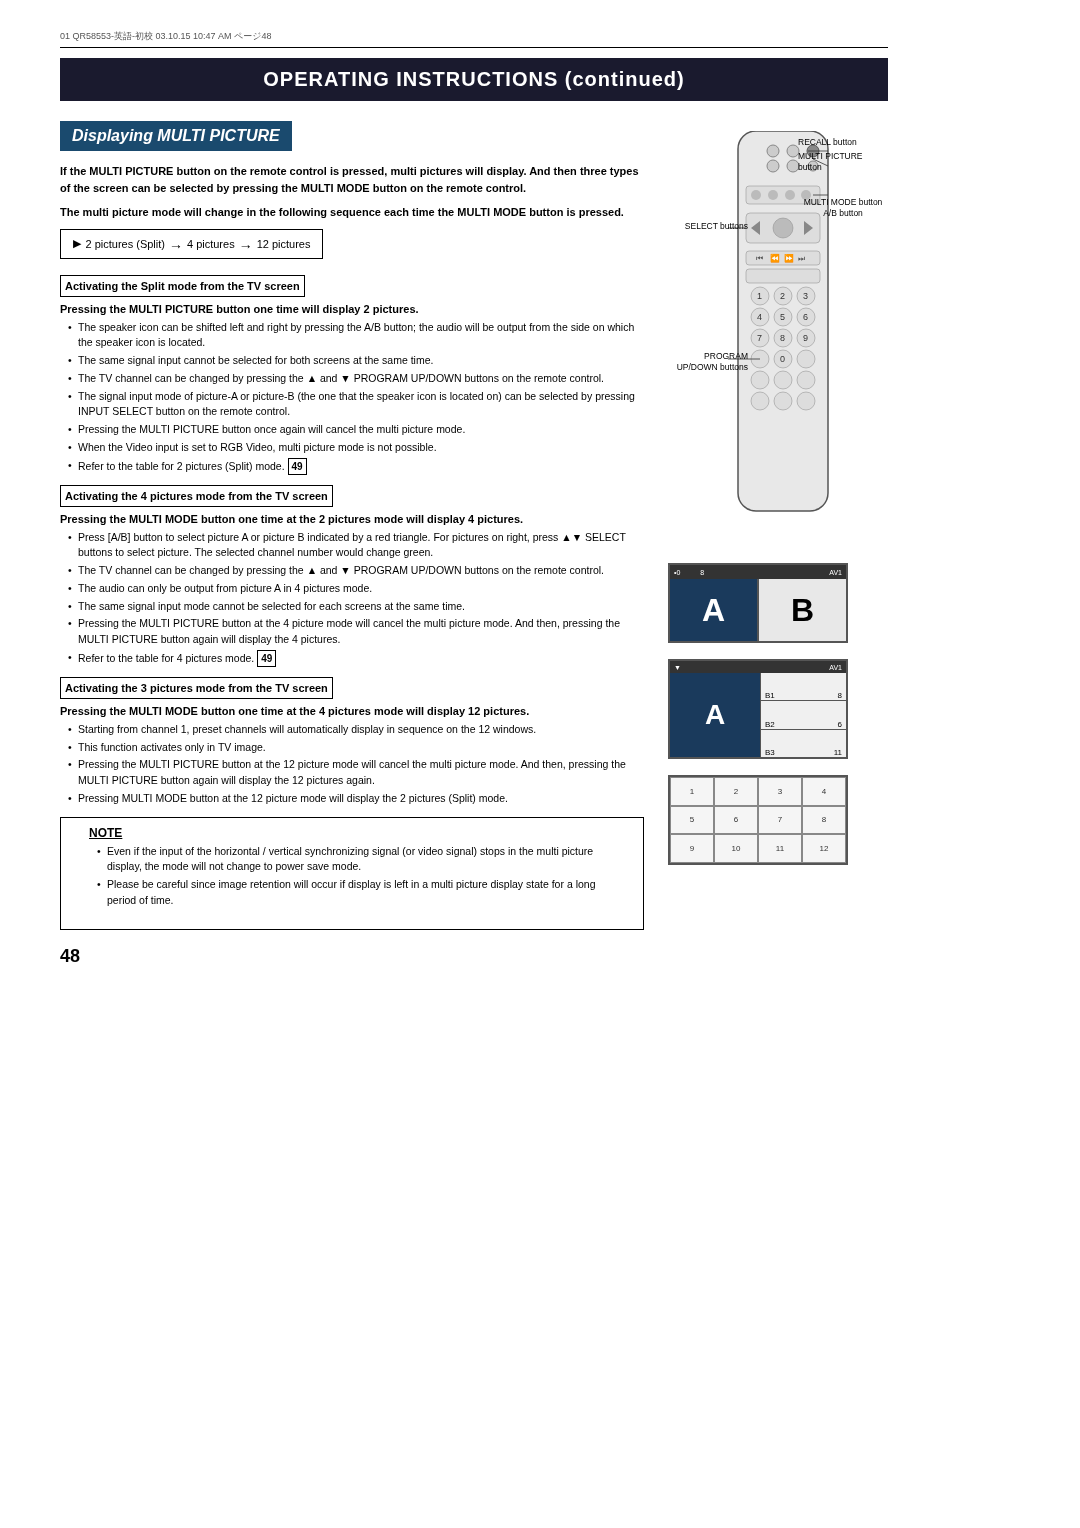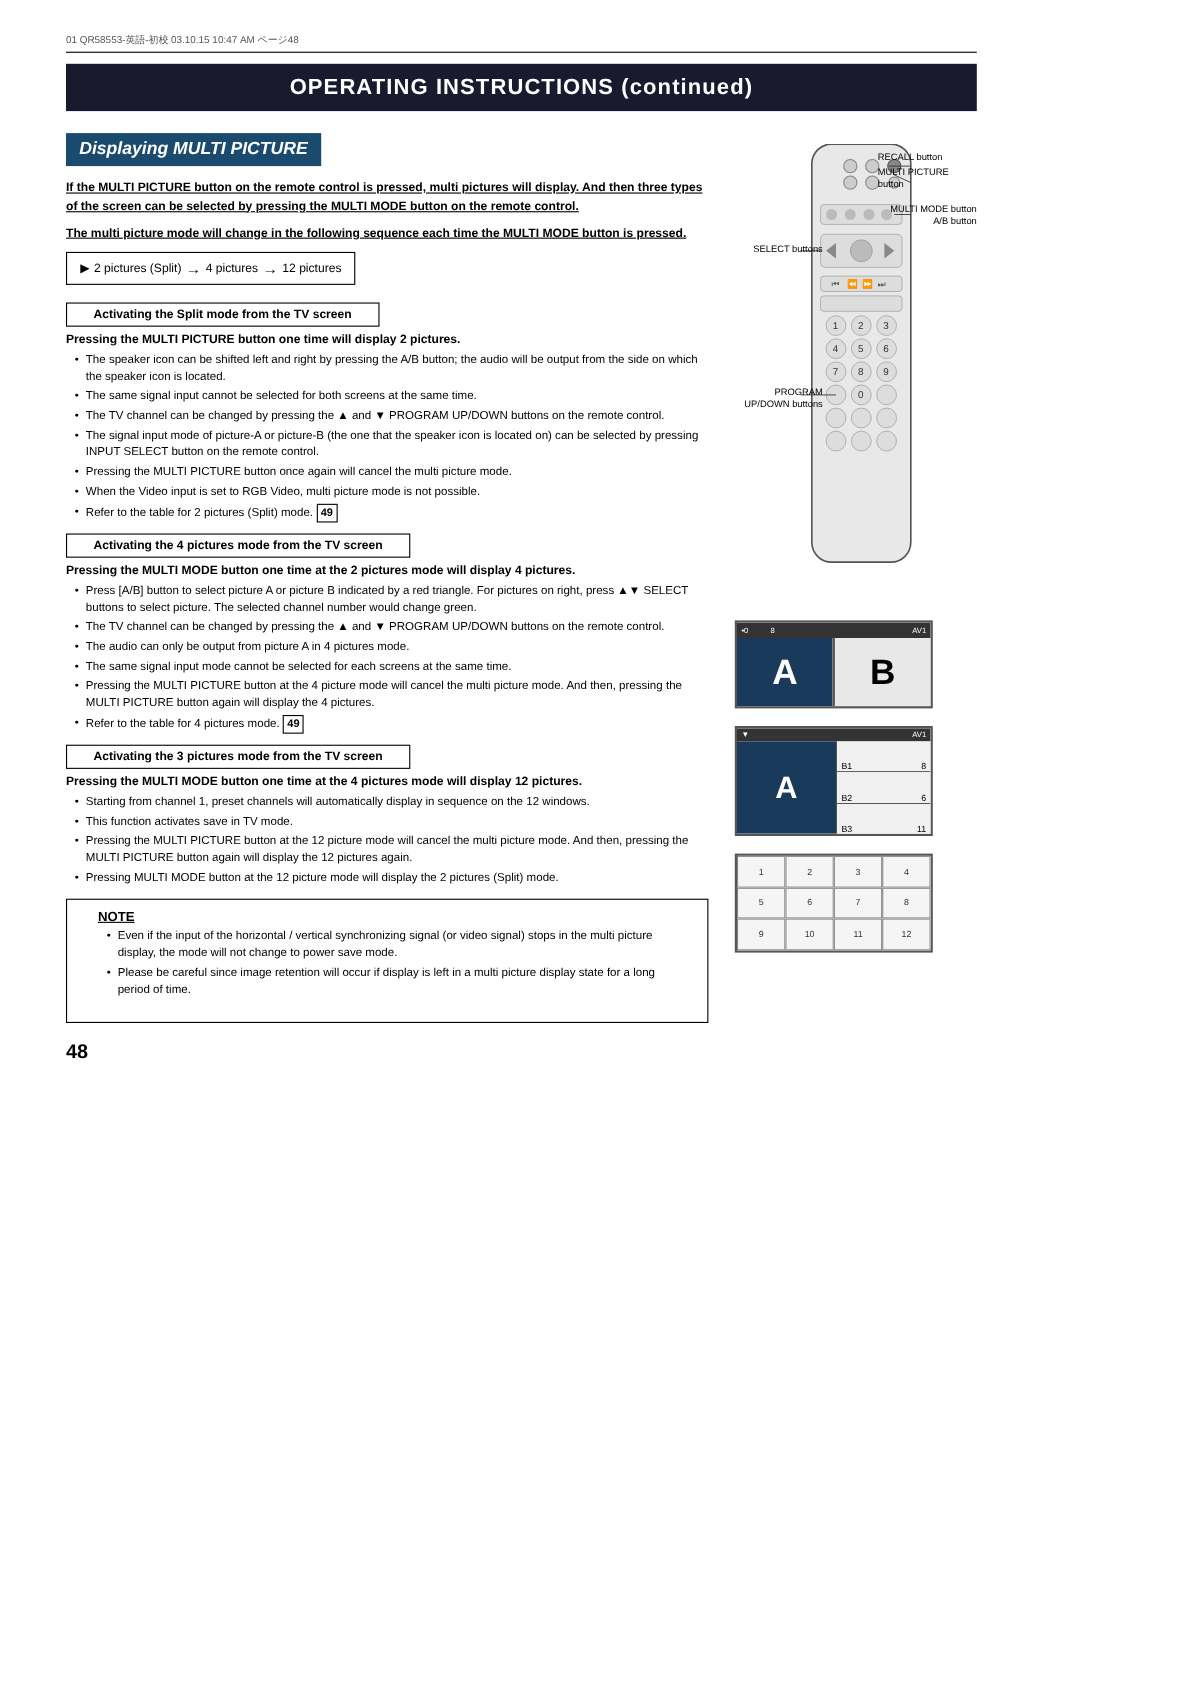--- a/index.html
+++ b/index.html
@@ -66,21 +66,20 @@
       padding: 6px 12px;
       display: inline-block;
       margin-bottom: 12px;
       font-style: italic;
     }
 
     .intro-text {
       font-size: 11px;
       line-height: 1.5;
       margin-bottom: 8px;
-      text-decoration: underline;
     }
 
     .intro-text strong {
       font-weight: bold;
     }
 
     
     .mode-sequence {
       border: 1px solid #000;
       padding: 6px 12px;
@@ -91,21 +90,21 @@
       font-size: 11px;
     }
 
     .arrow-right {
       font-size: 14px;
     }
 
     
     .subsection-header {
       border: 1px solid #000;
-      padding: 4px 24px;
+      padding: 4px 4px;
       font-weight: bold;
       font-size: 11px;
       margin-bottom: 6px;
       display: inline-block;
     }
 
     .subsection-bold {
       font-weight: bold;
       font-size: 11px;
       margin-bottom: 5px;
@@ -396,21 +395,21 @@
       
       <div>
         <div class="subsection-header">
           <span>Activating the 3 pictures mode from the TV screen</span>
         </div>
         <div class="subsection-bold">
           <span>Pressing the MULTI MODE button one time at the 4 pictures mode will display 12 pictures.</span>
         </div>
         <ul class="bullet-list">
           <li>Starting from channel 1, preset channels will automatically display in sequence on the 12 windows.</li>
-          <li>This function activates save in TV mode.</li>
+          <li>This function activates only in TV image.</li>
           <li>Pressing the MULTI PICTURE button at the 12 picture mode will cancel the multi picture mode. And then, pressing the MULTI PICTURE button again will display the 12 pictures again.</li>
           <li>Pressing MULTI MODE button at the 12 picture mode will display the 2 pictures (Split) mode.</li>
         </ul>
       </div>
 
       
       <div class="note-box">
         <div class="note-title">NOTE</div>
         <ul class="bullet-list">
           <li>Even if the input of the horizontal / vertical synchronizing signal (or video signal) stops in the multi picture display, the mode will not change to power save mode.</li>
@@ -428,21 +427,21 @@
       <div style="position:relative; width:220px;">
 
         
         <div style="position:absolute; top:16px; right:0; font-size:8.5px; line-height:1.3; text-align:left; width:90px;">
           <span>RECALL button</span>
         </div>
         <div style="position:absolute; top:30px; right:0; font-size:8.5px; line-height:1.3; text-align:left; width:90px;">
           <span>MULTI PICTURE
 button</span>
         </div>
-        <div style="position:absolute; top:64px; right:0; font-size:8.5px; line-height:1.3; text-align:right; width:90px;">
+        <div style="position:absolute; top:76px; right:0; font-size:8.5px; line-height:1.3; text-align:center; width:90px;">
           <span>MULTI MODE
 button</span><br>
           <span>A/B button</span>
         </div>
         <div style="position:absolute; top:100px; left:0; font-size:8.5px; line-height:1.3; text-align:right; width:80px;">
           <span>SELECT buttons</span>
         </div>
         <div style="position:absolute; top:230px; left:0; font-size:8.5px; line-height:1.3; text-align:right; width:80px;">
           <span>PROGRAM UP/DOWN
 buttons</span>

